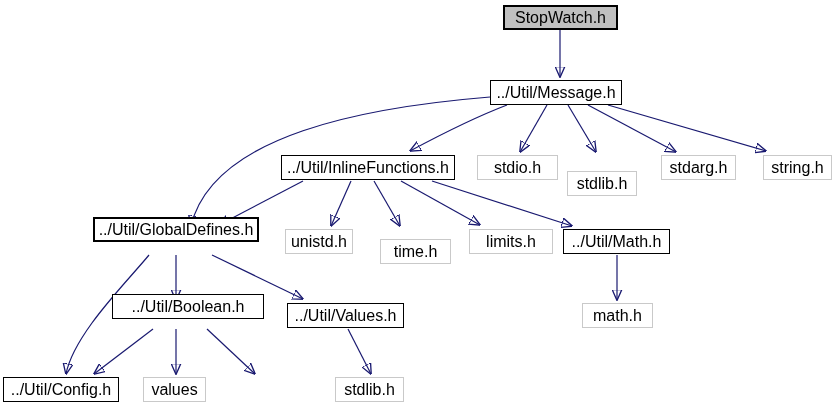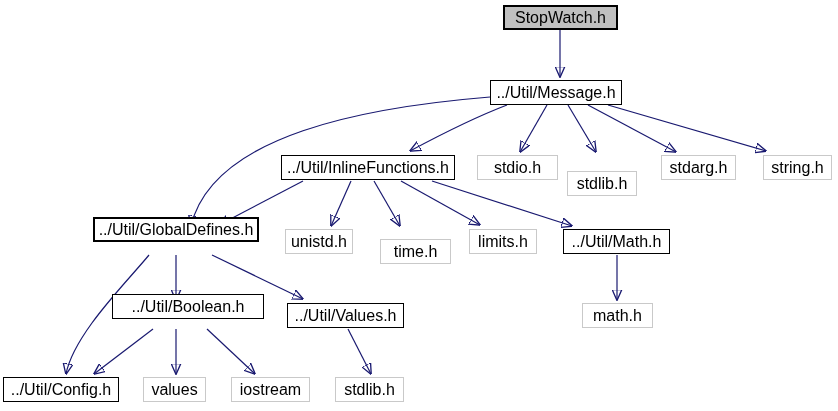--- a/index.html
+++ b/index.html
@@ -75,25 +75,24 @@
 
   <div class="node internal" style="left:281px;top:155px;width:174px">../Util/InlineFunctions.h</div>
   <div class="node system" style="left:477px;top:155px;width:81px">stdio.h</div>
   <div class="node system" style="left:567px;top:171px;width:70px">stdlib.h</div>
   <div class="node system" style="left:661px;top:155px;width:75px">stdarg.h</div>
   <div class="node system" style="left:763px;top:155px;width:69px">string.h</div>
 
   <div class="node internal bold" style="left:93px;top:217px;width:166px">../Util/GlobalDefines.h</div>
   <div class="node system" style="left:285px;top:229px;width:68px">unistd.h</div>
   <div class="node system" style="left:380px;top:239px;width:71px">time.h</div>
-  <div class="node system" style="left:469px;top:229px;width:68px">limits.h</div>
+  <div class="node system" style="left:469px;top:229px;width:84px">limits.h</div>
   <div class="node internal" style="left:563px;top:229px;width:107px">../Util/Math.h</div>
 
   <div class="node internal" style="left:112px;top:294px;width:152px">../Util/Boolean.h</div>
   <div class="node internal" style="left:287px;top:303px;width:117px">../Util/Values.h</div>
   <div class="node system" style="left:582px;top:303px;width:71px">math.h</div>
 
   <div class="node internal" style="left:3px;top:377px;width:116px">../Util/Config.h</div>
   <div class="node system" style="left:143px;top:377px;width:63px">values</div>
-  <div class="node system" style="left:231px;top:377px;width:79px">iostream</div>
   <div class="node system" style="left:335px;top:377px;width:69px">stdlib.h</div>
 
 </div>
 
 </body></html>

